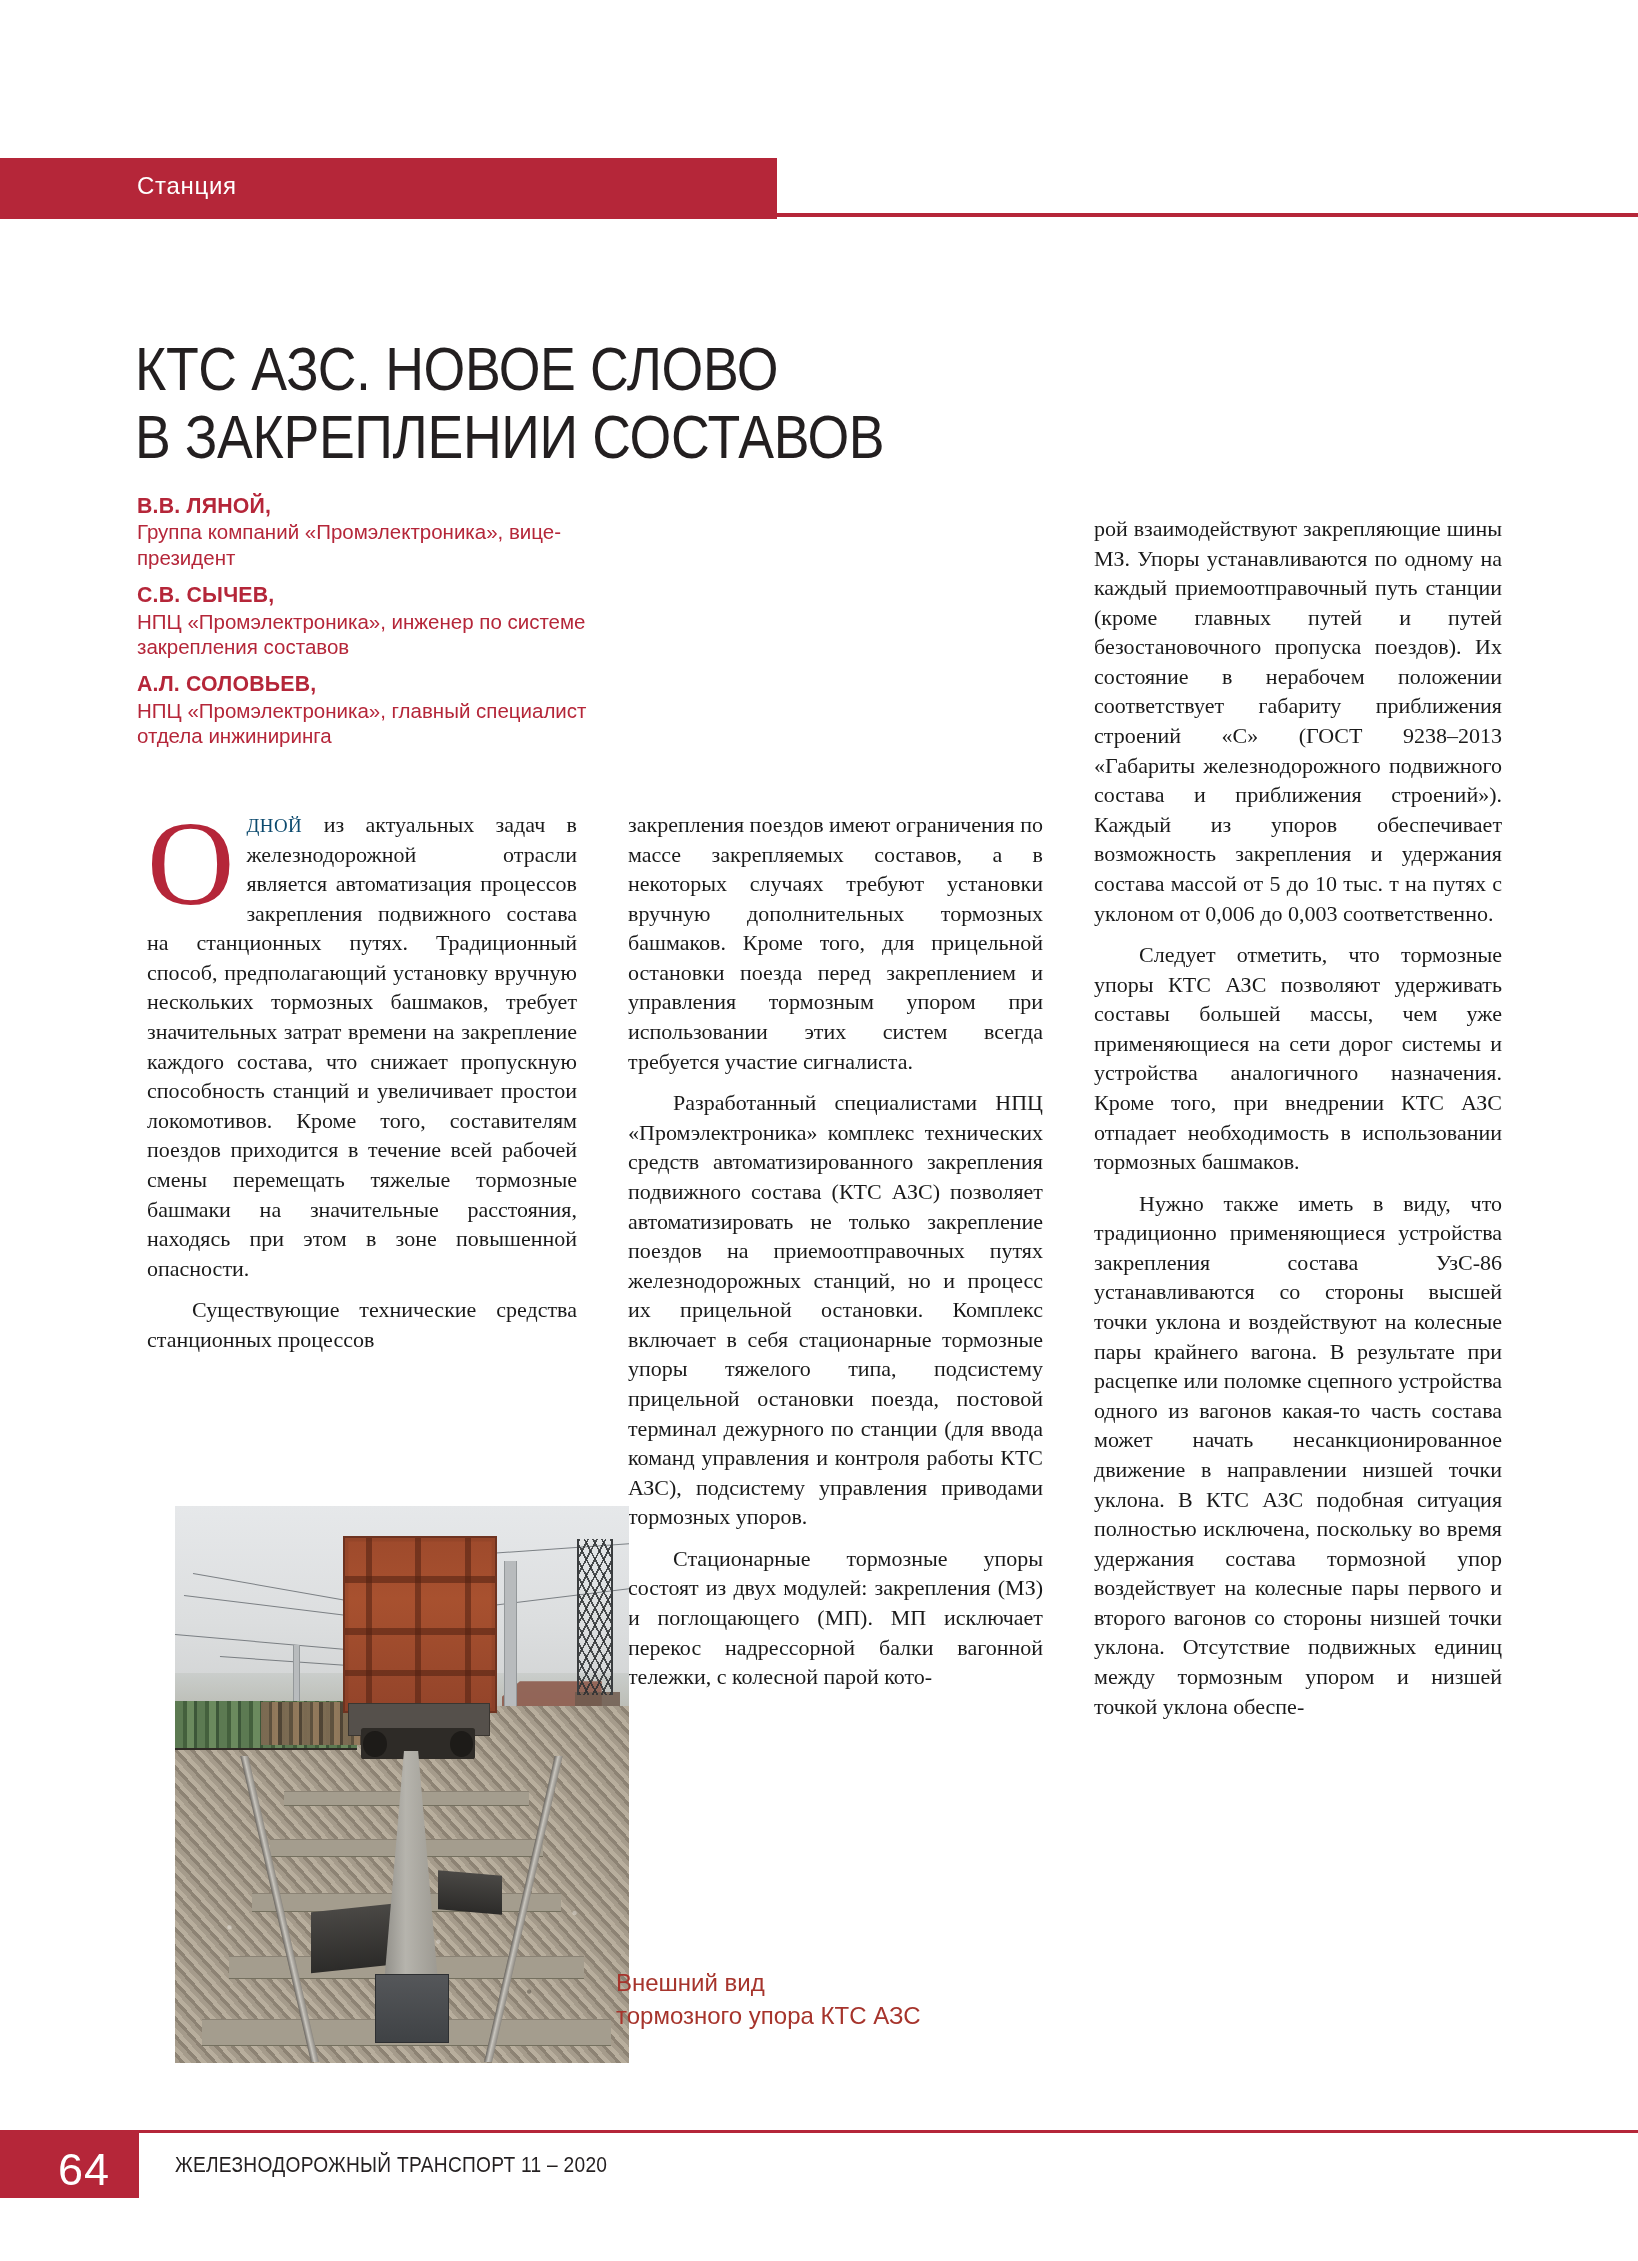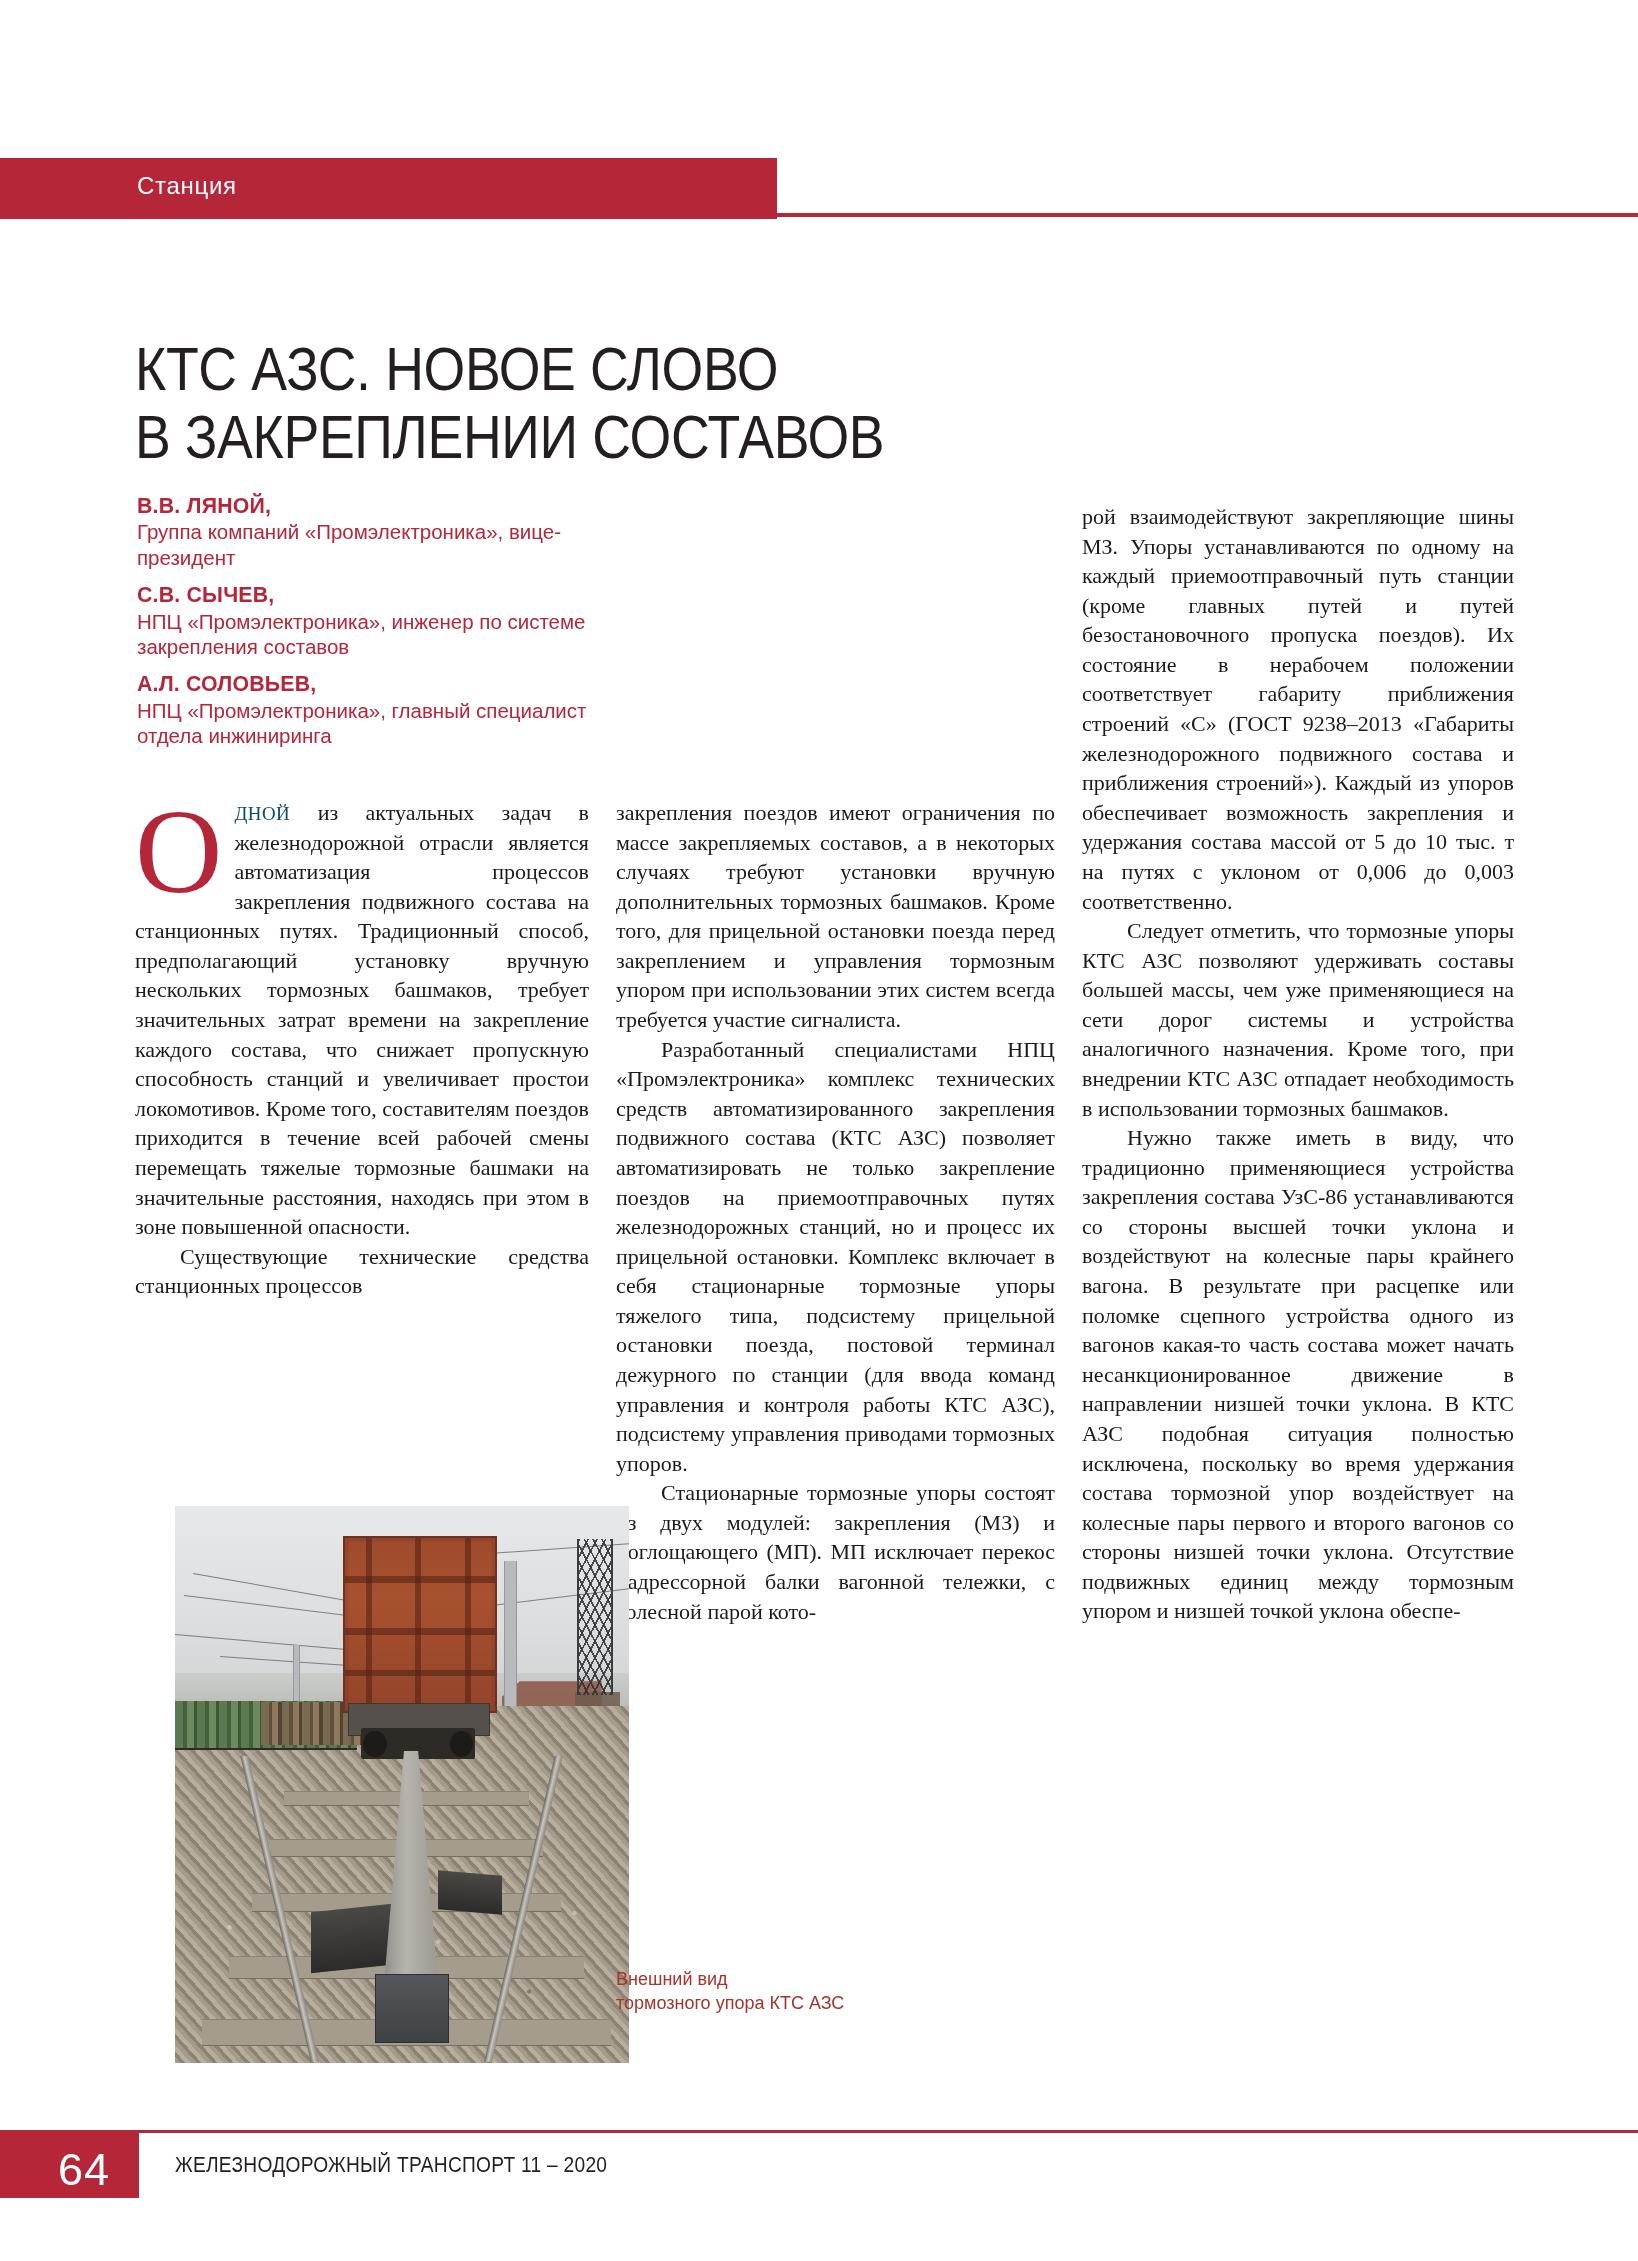--- a/index.html
+++ b/index.html
@@ -102,21 +102,21 @@
   .col {
     position: absolute;
     top: 798px;
     font-size: 22px;
     line-height: 1.345;
     text-align: justify;
     hyphens: auto;
     -webkit-hyphens: auto;
     color: #1a1a1a;
   }
-  .col p { margin: 0; text-indent: 2.05em; }
+  .col p { margin: 12px; text-indent: 2.05em; }
   .col p.noindent { text-indent: 0; }
 
   #col1 { left: 135px;  width: 454px; top: 798px; }
   #col2 { left: 616px;  width: 439px; top: 798px; }
   #col3 { left: 1082px; width: 432px; top: 502px; }
 
   
   .dropcap-para {
     position: relative;
     min-height: 109px;
@@ -277,21 +277,21 @@
     border-left: 2.6px solid #3a3d3f;
     border-right: 2.6px solid #3a3d3f;
   }
 
   .photo-caption {
     position: absolute;
     left: 616px;
     top: 1967px;
     width: 401px;
     font-family: "Liberation Sans", "DejaVu Sans", sans-serif;
-    font-size: 18px;
+    font-size: 24px;
     line-height: 1.36;
     color: #a6342c;
     white-space: pre-line;
   }
 
   
   .footer-rule {
     position: absolute;
     left: 0; top: 2130px;
     width: 1638px; height: 3.4px;

